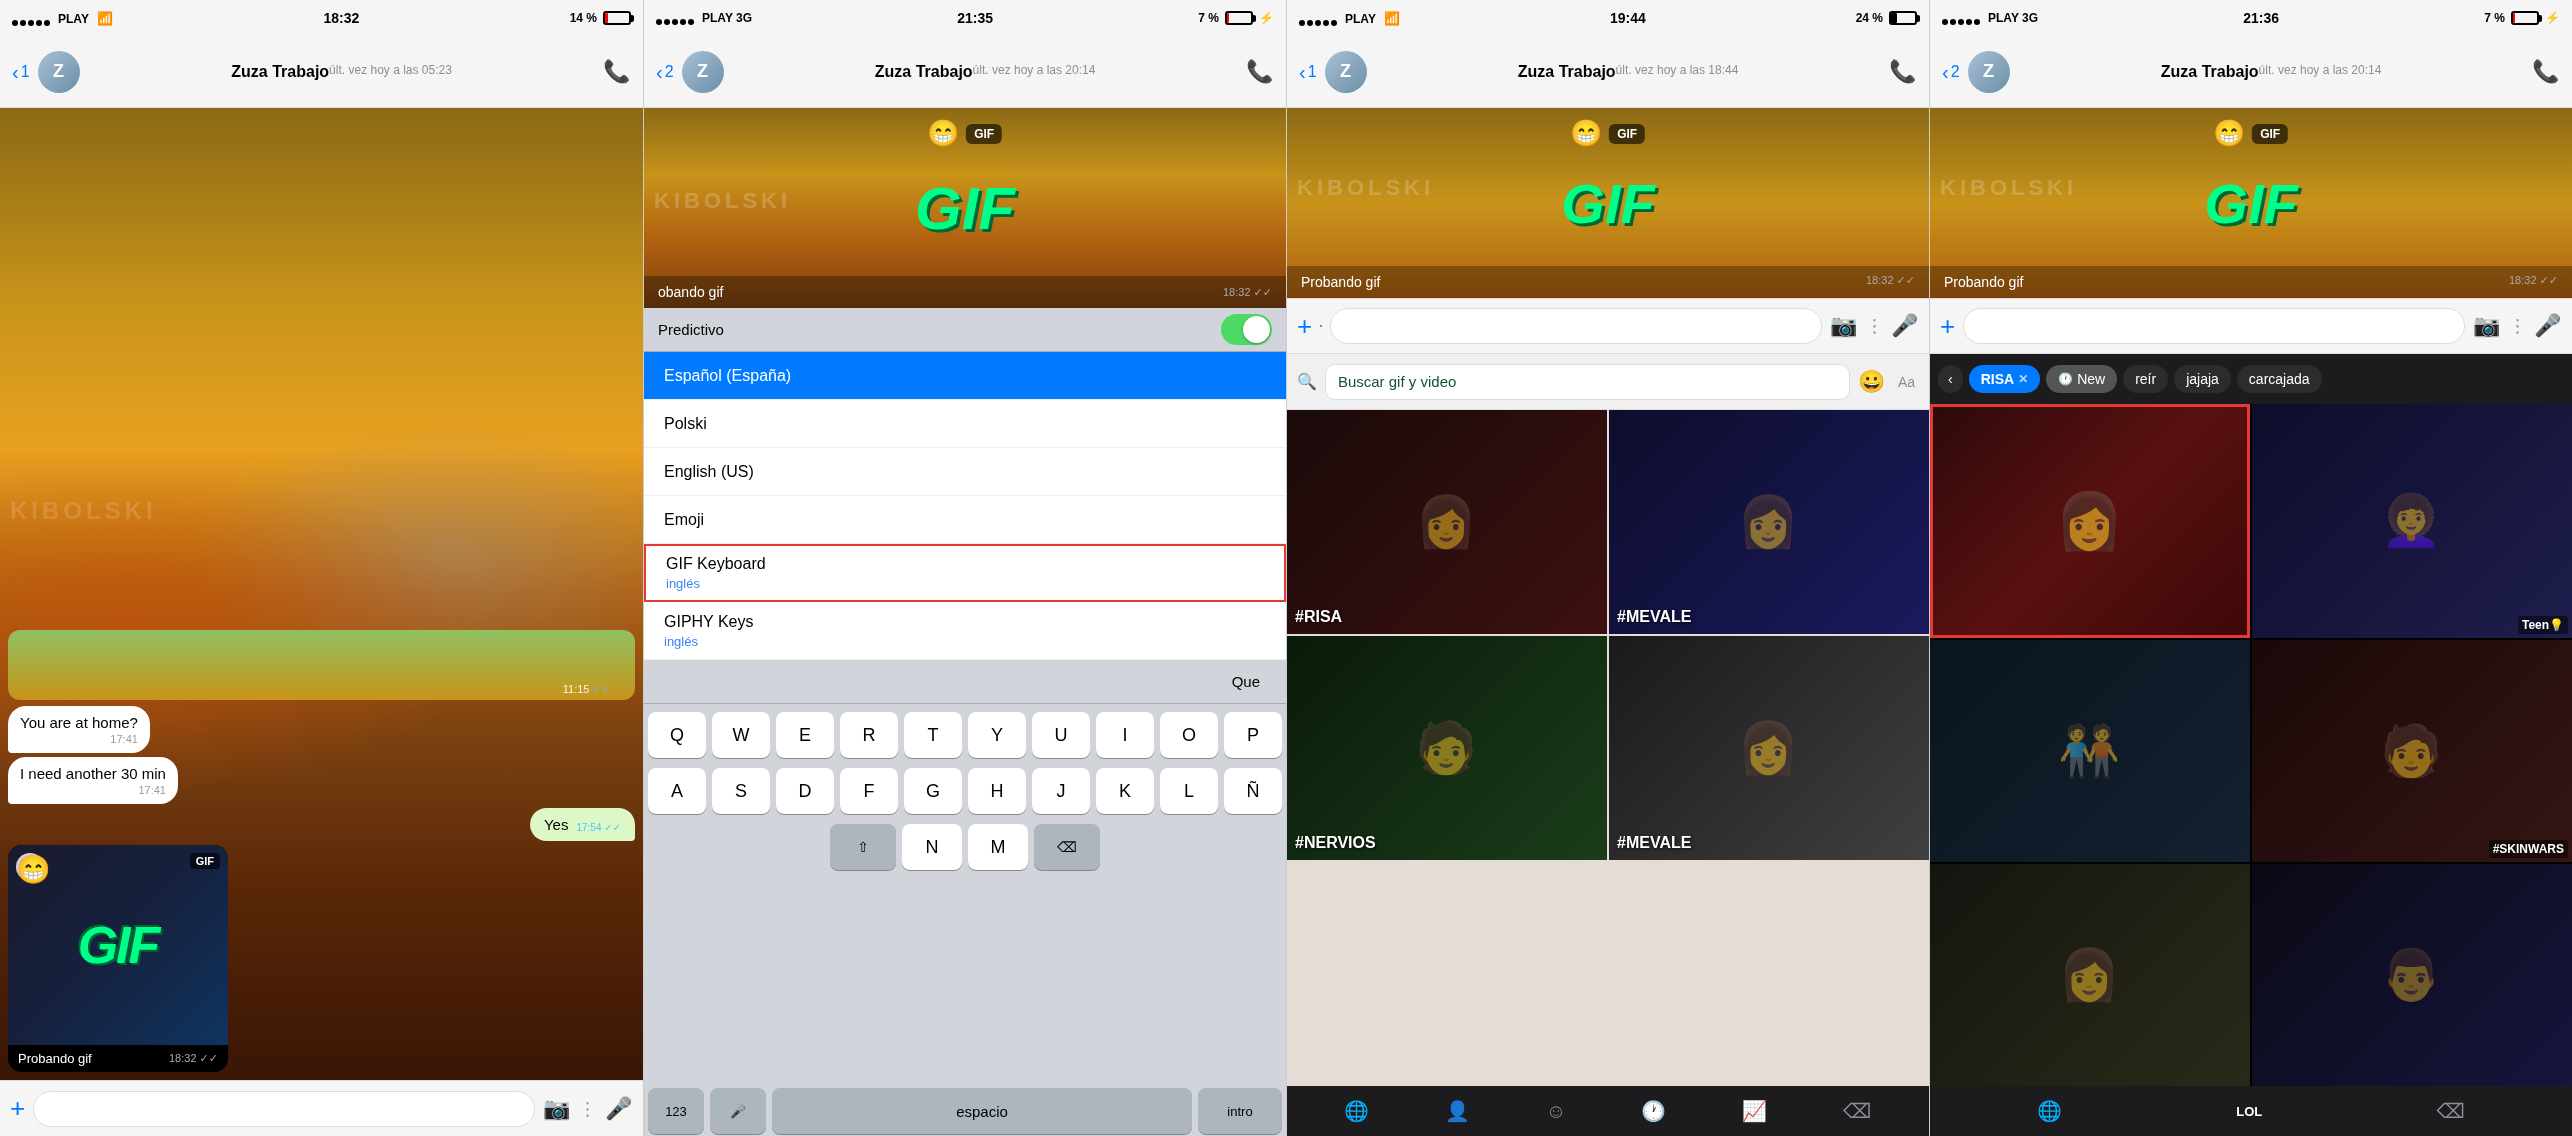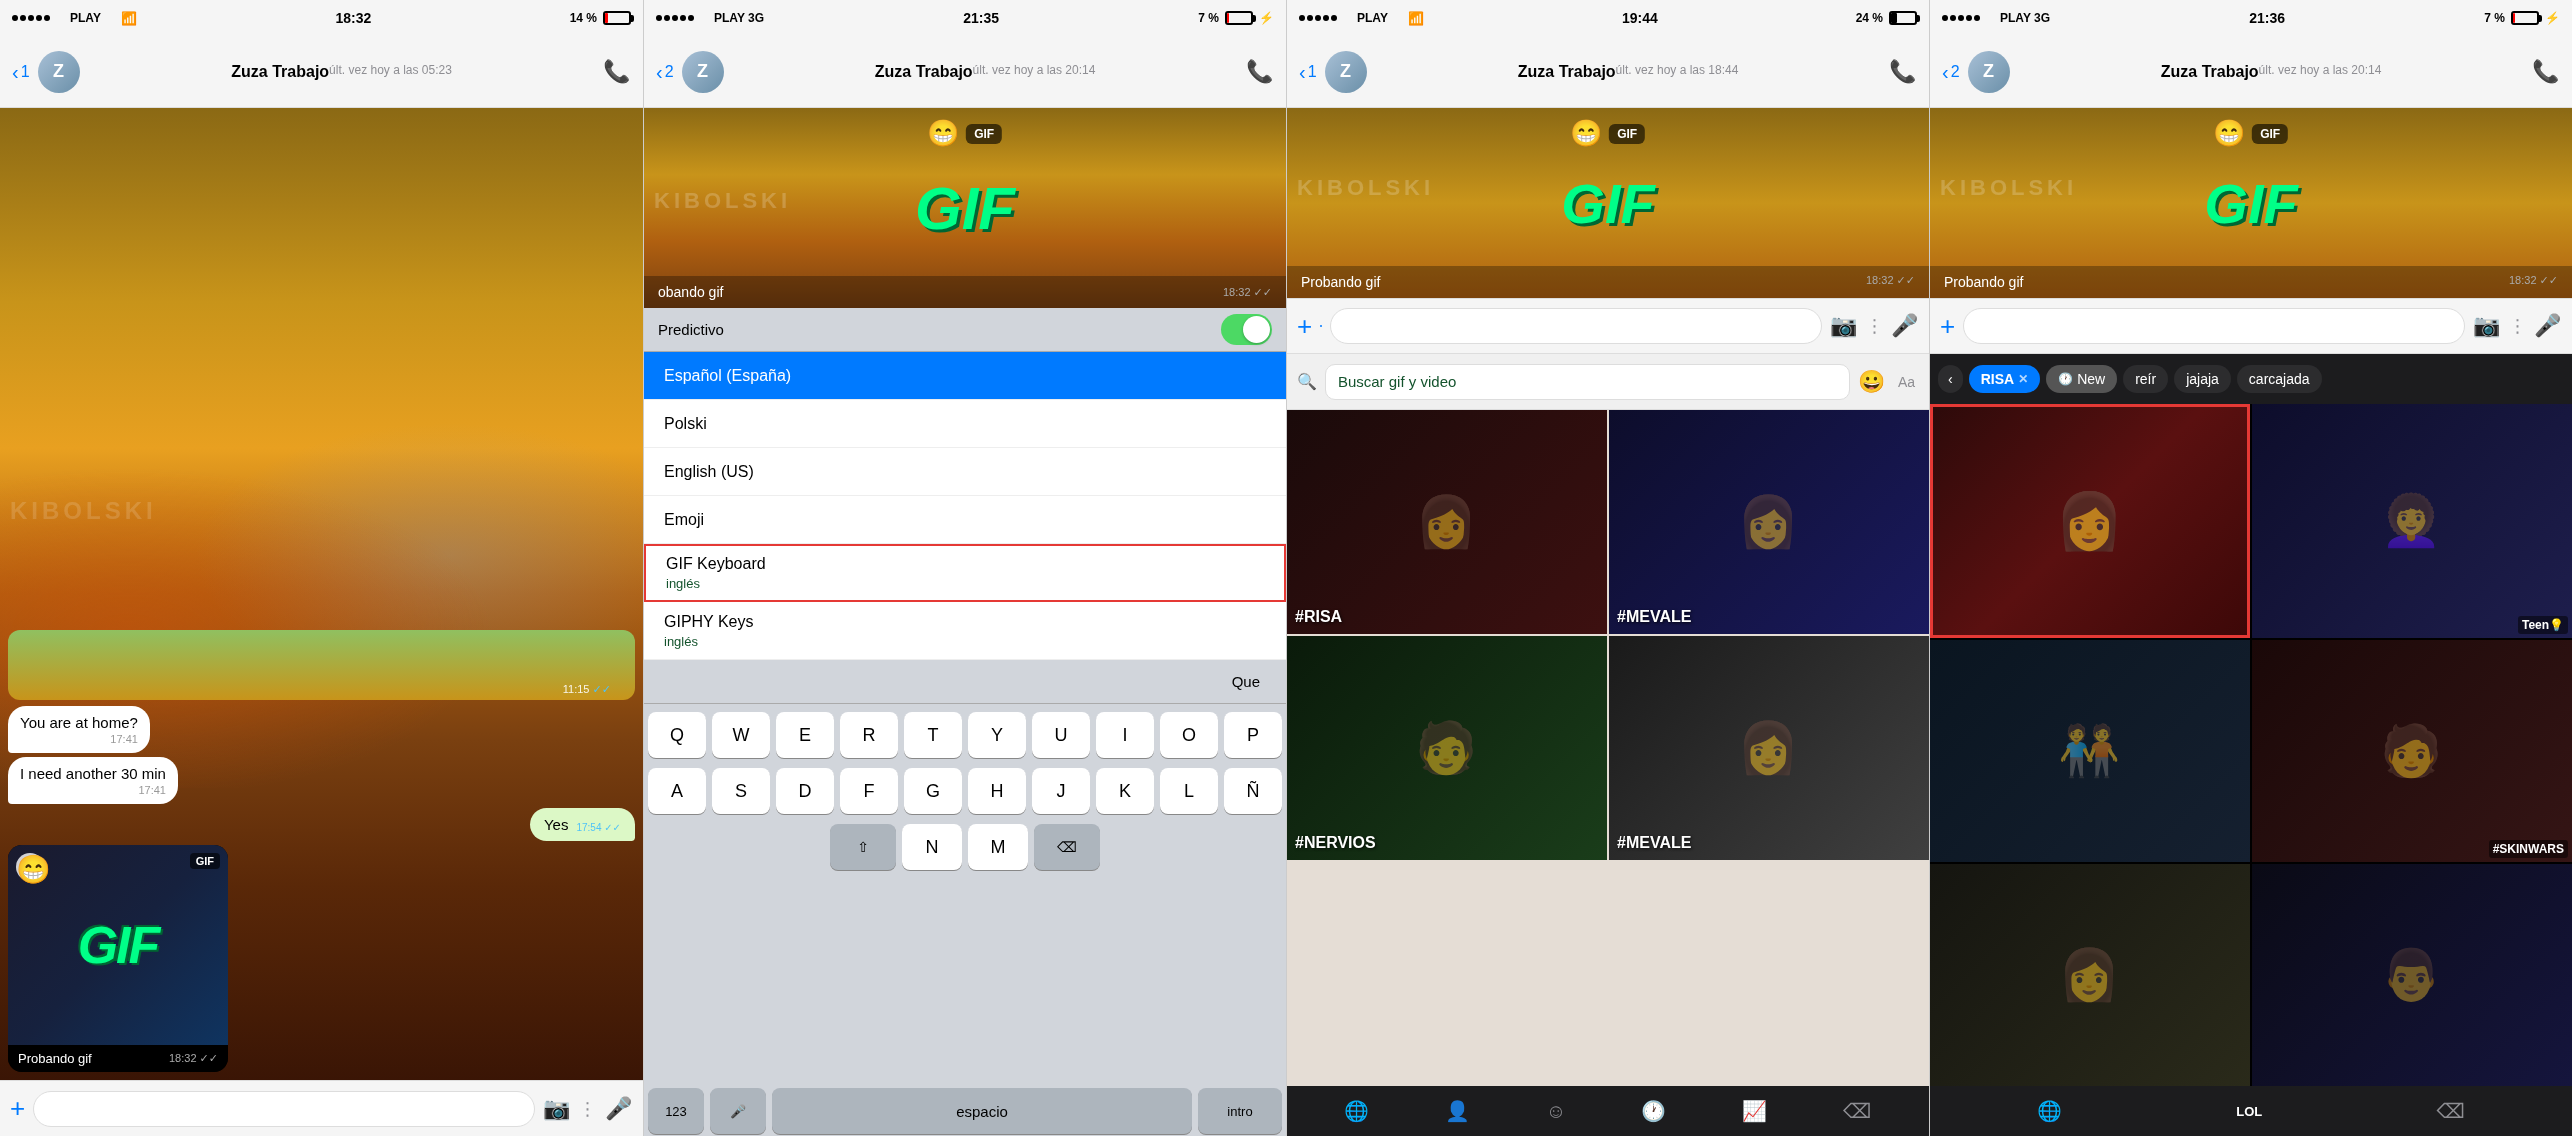--- a/index.html
+++ b/index.html
@@ -32,21 +32,21 @@
       background: #f5f5f5;
       display: flex;
       align-items: center;
       justify-content: space-between;
       padding: 0 12px;
       font-size: 13px;
       font-weight: 600;
       color: #000;
       flex-shrink: 0;
     }
-    .status-left { display: flex; align-items: center; gap: 20px; }
+    .status-left { display: flex; align-items: flex-end; gap: 8px; }
     .status-dots { display: flex; gap: 2px; }
     .status-dot { width: 6px; height: 6px; border-radius: 50%; background: #000; }
     .status-carrier { font-size: 12px; font-weight: 600; }
     .status-time { font-size: 14px; font-weight: 600; }
     .status-right { display: flex; align-items: center; gap: 6px; font-size: 12px; }
     .battery {
       width: 28px; height: 14px;
       border: 2px solid #000; border-radius: 3px;
       position: relative; display: flex; align-items: center;
     }
@@ -259,21 +259,21 @@
       display: flex; align-items: center;
       padding: 0 20px;
       font-size: 16px;
       border-bottom: 1px solid #eee;
       cursor: pointer;
     }
     .lang-item.active { background: #007aff; color: #fff; }
     .lang-item.highlighted {
       border: 2px solid #e53935;
     }
-    .lang-sub { font-size: 13px; color: #14532d; margin-top: 1px; }
+    .lang-sub { font-size: 13px; color: #3b82f6; margin-top: 1px; }
 
     
     .keyboard-area {
       flex: 1;
       background: #d1d5db;
       display: flex;
       flex-direction: column;
     }
     .kb-suggestion-row {
       height: 44px;

